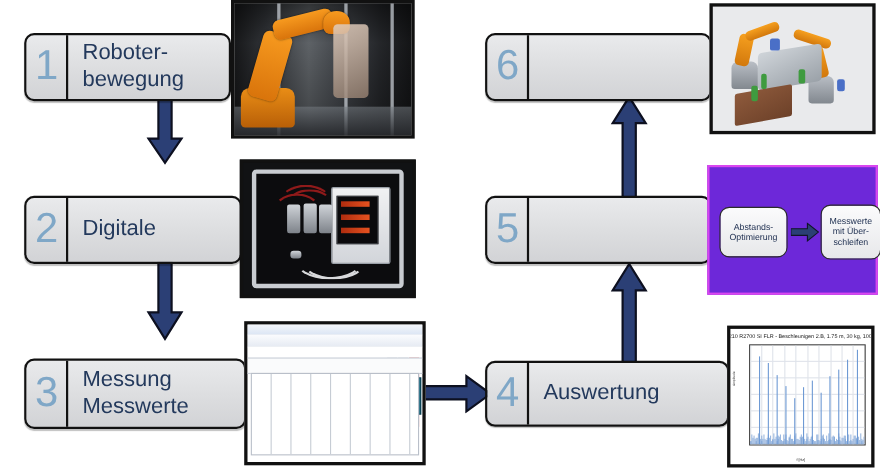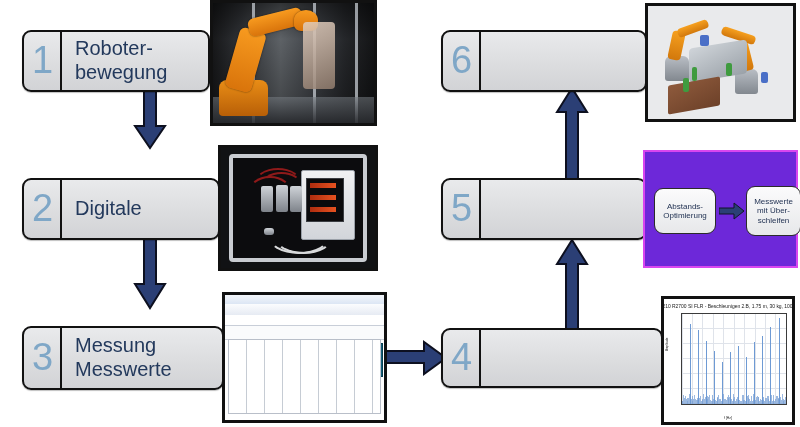--- a/index.html
+++ b/index.html
@@ -609,20 +609,21 @@
   </div>
 
   <div class="step-box" style="left:22px; top:326px; width:202px; height:64px;">
     <div class="step-num">3</div>
     <div class="step-label">Messung
 Messwerte</div>
   </div>
 
   <div class="step-box" style="left:441px; top:328px; width:222px; height:60px;">
     <div class="step-num">4</div>
+    <div class="step-label">Auswertung</div>
   </div>
 
   <div class="step-box" style="left:441px; top:178px; width:206px; height:62px;">
     <div class="step-num">5</div>
   </div>
 
   <div class="step-box" style="left:441px; top:30px; width:206px; height:62px;">
     <div class="step-num">6</div>
   </div>
 

